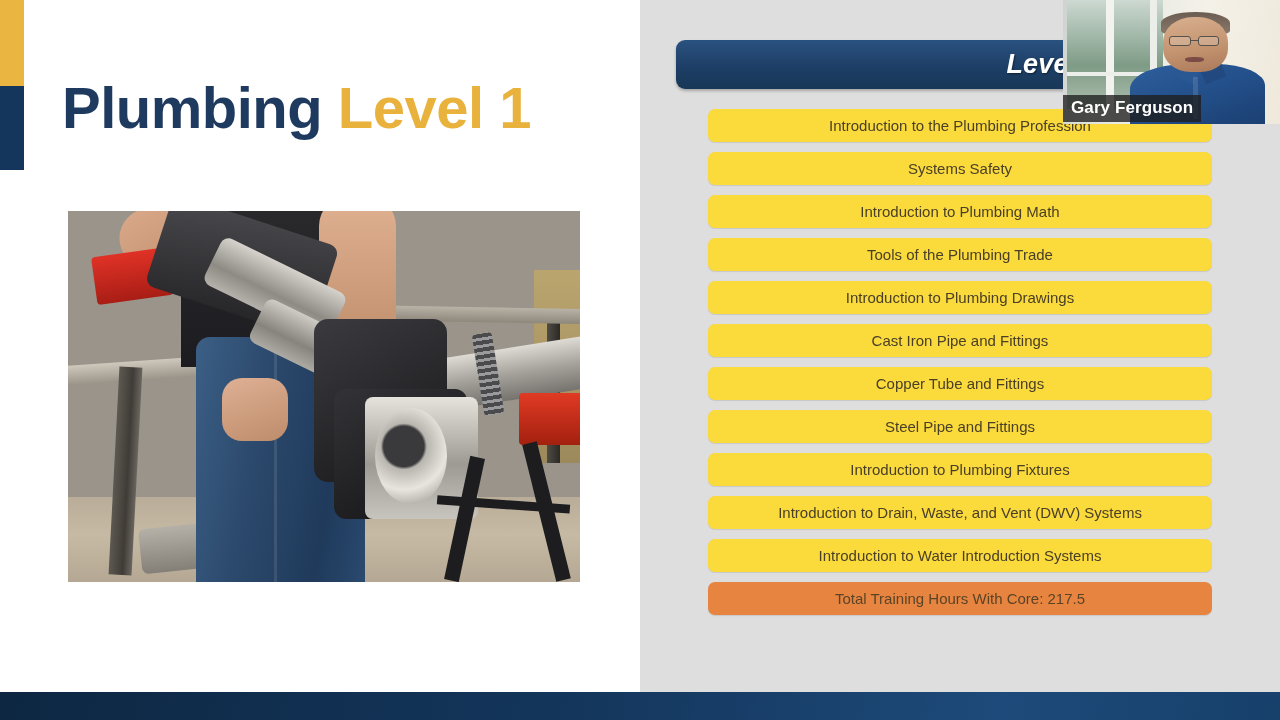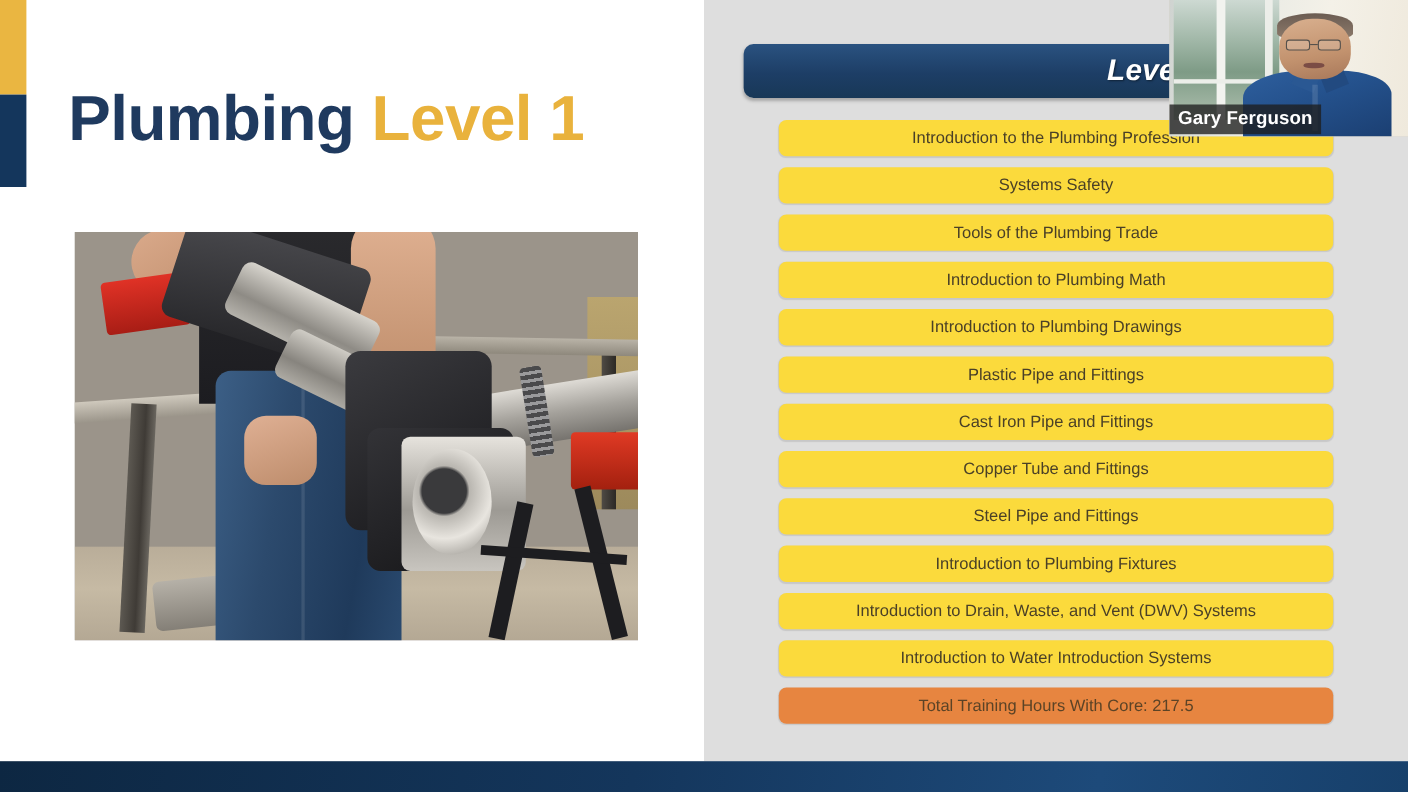--- a/index.html
+++ b/index.html
@@ -355,24 +355,23 @@
   </div>
 
   <div class="right-panel">
     <div class="modules-header">
       <span class="modules-header-text">Level 1 Modules</span>
     </div>
 
     <div class="module-list">
       <div class="module-item">Introduction to the Plumbing Profession</div>
       <div class="module-item">Systems Safety</div>
+      <div class="module-item">Introduction to Plumbing Math</div>
       <div class="module-item">Tools of the Plumbing Trade</div>
-      <div class="module-item">Introduction to Plumbing Math</div>
       <div class="module-item">Introduction to Plumbing Drawings</div>
-      <div class="module-item">Plastic Pipe and Fittings</div>
       <div class="module-item">Cast Iron Pipe and Fittings</div>
       <div class="module-item">Copper Tube and Fittings</div>
       <div class="module-item">Steel Pipe and Fittings</div>
       <div class="module-item">Introduction to Plumbing Fixtures</div>
       <div class="module-item">Introduction to Drain, Waste, and Vent (DWV) Systems</div>
       <div class="module-item">Introduction to Water Introduction Systems</div>
       <div class="module-item total">Total Training Hours With Core: 217.5</div>
     </div>
   </div>
 

